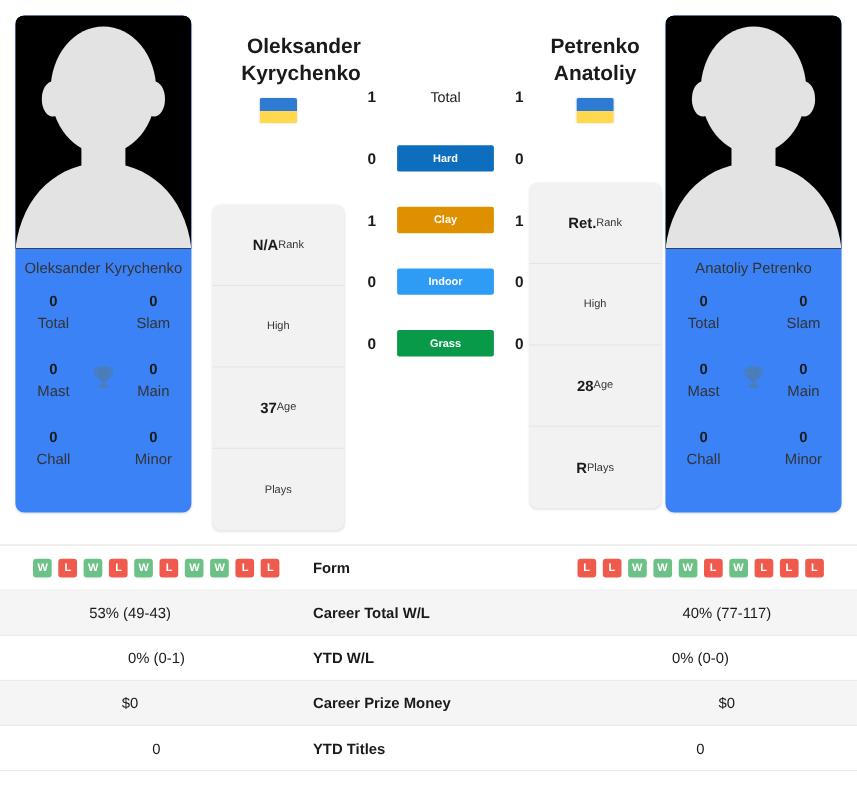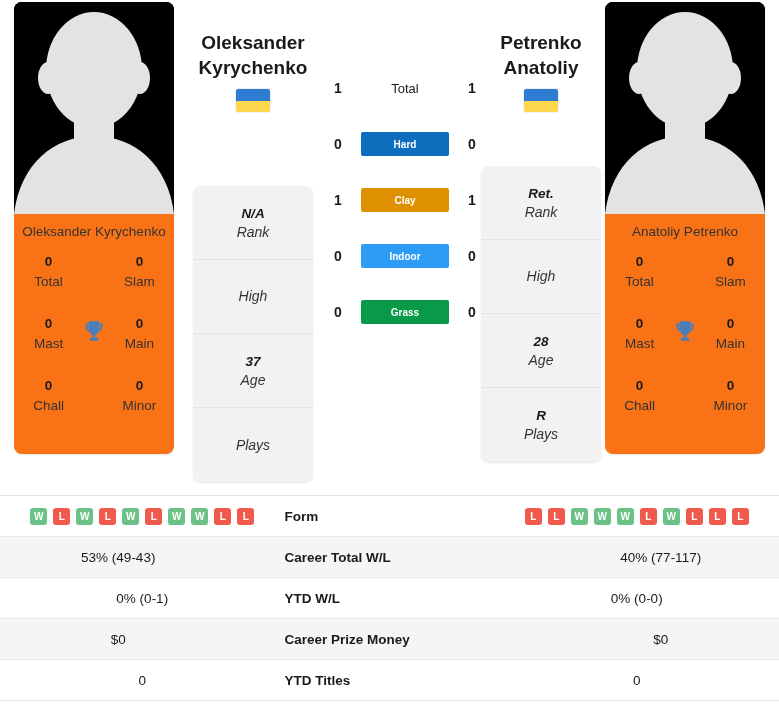--- a/index.html
+++ b/index.html
@@ -16,23 +16,23 @@
   
   .top-section {
     position: relative;
     width: 779px;
     height: 495px;
   }
 
   
   .player-card {
     position: absolute;
-    top: 2px;
+    top: 14px;
     width: 160px;
-    background: #f97316;
+    background: #3b82f6;
     border-radius: 8px;
     box-shadow: 0 1px 2px rgba(0,0,0,0.10);
     overflow: hidden;
   }
   .player-card.left  { left: 14px; }
   .player-card.right { left: 605px; }
 
   .avatar {
     width: 160px;
     height: 212px;
@@ -93,35 +93,34 @@
     border-radius: 8px;
     box-shadow: 0 1px 2px rgba(0,0,0,0.10);
     overflow: hidden;
   }
   .info-card.left  { left: 193px; top: 186px; }
   .info-card.right { left: 481px; top: 166px; }
 
   .info-row {
     height: 74px;
     display: flex;
-    flex-direction: column;
+    flex-direction: row;
     align-items: center;
     justify-content: center;
     border-bottom: 1px solid #e4e4e4;
-    font-style: italic;
   }
   .info-row:last-child { border-bottom: none; }
   .info-val {
     font-size: 13.5px;
     font-weight: bold;
     color: #1a1a1a;
     line-height: 19px;
   }
   .info-lbl {
-    font-size: 14px;
+    font-size: 10px;
     color: #333333;
     line-height: 19px;
   }
 
   
   .h2h {
     position: absolute;
     left: 330px;
     top: 60px;
     width: 150px;
@@ -156,21 +155,21 @@
     font-weight: normal;
     font-size: 13px;
   }
 
   
   .name-head {
     position: absolute;
     text-align: center;
     width: 150px;
   }
-  .name-head.left  { left: 178px; top: 30px; }
+  .name-head.left  { left: 178px; top: 30px; text-align: right; }
   .name-head.right { left: 466px; top: 30px; }
   .name-head .nm {
     font-size: 19px;
     font-weight: bold;
     line-height: 25px;
     color: #1a1a1a;
   }
   .flag {
     width: 34px;
     height: 23px;

